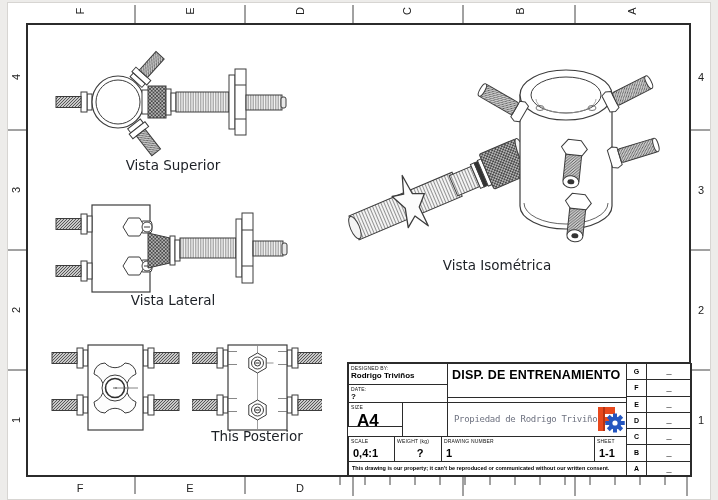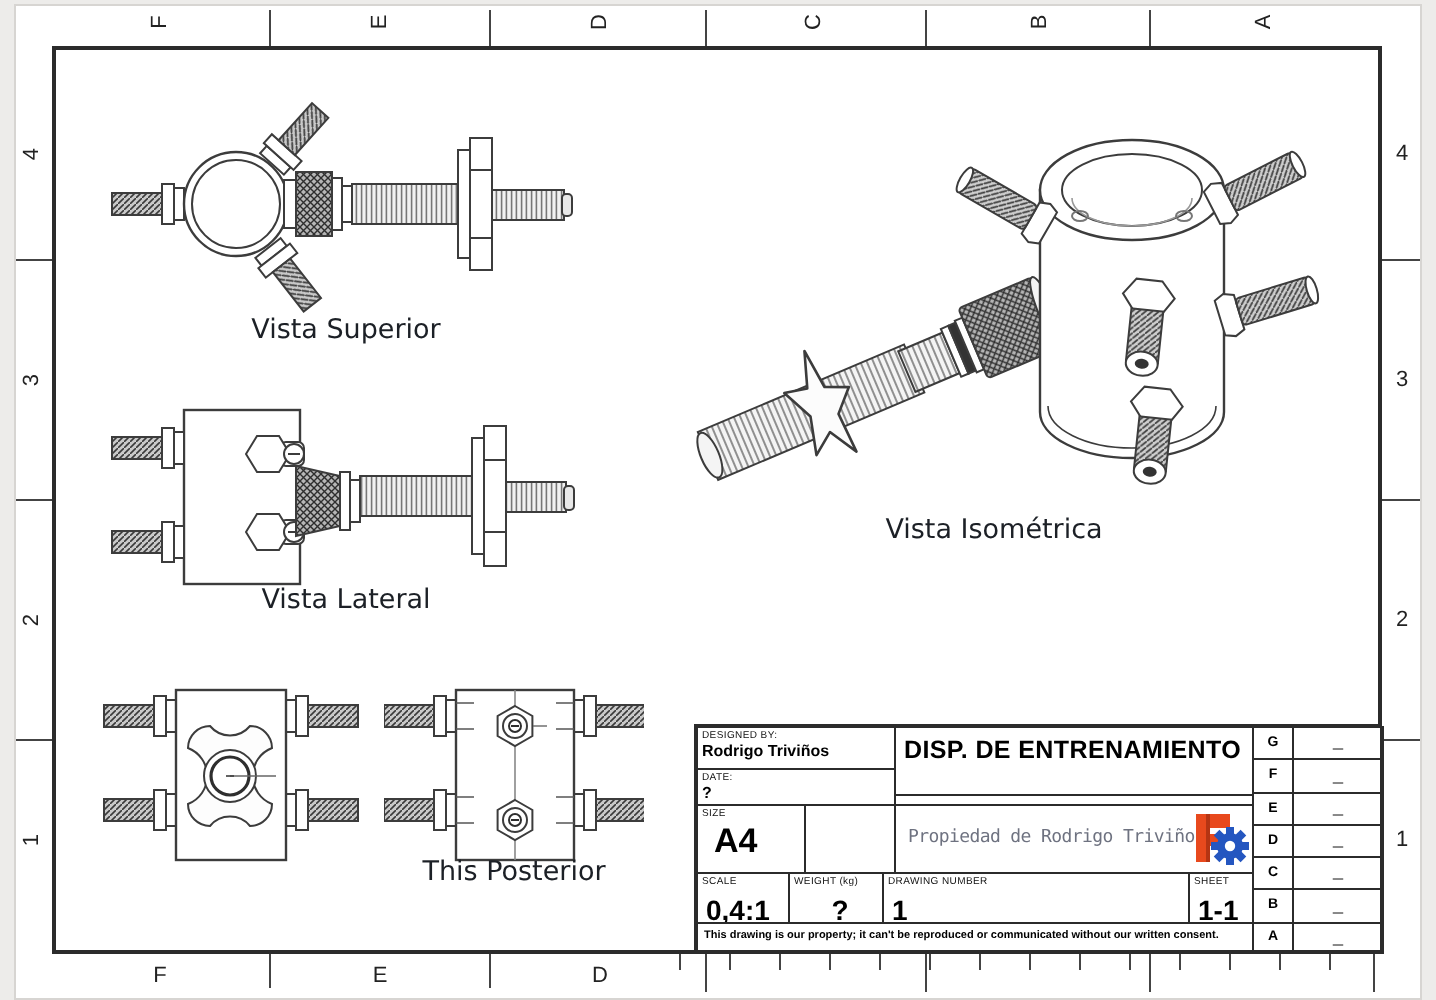--- a/index.html
+++ b/index.html
@@ -25,31 +25,31 @@
   .tb { position:absolute; left:347px; top:362px; width:344px; height:114px; background:#fff; border:1.5px solid #2b2b2b; font-family:"Liberation Sans", sans-serif; }
   .tb .cell { position:absolute; border:1px solid #2b2b2b; overflow:hidden; }
   .tb-label { display:block; font-size:5px; color:#111; padding:1px 0 0 2px; letter-spacing:.2px; white-space:nowrap; }
   .tb-val   { display:block; font-size:8px; font-weight:bold; color:#000; padding-left:2px; white-space:nowrap; }
   .c-designed { left:0; top:0; width:100px; height:22px; }
   .c-date     { left:0; top:21px; width:100px; height:19px; }
   .c-title    { left:99px; top:0; width:180px; height:35px; }
   .c-title .big { font-size:12.5px; font-weight:bold; letter-spacing:.2px; padding:4px 0 0 4px; display:block; white-space:nowrap; }
   .c-subtitle { left:99px; top:23px; width:180px; height:17px; }
   .c-subtitle span { font-size:8.5px; font-weight:bold; padding:2px 0 0 4px; display:block; }
-  .c-size     { left:0; top:39px; width:55px; height:35px; }
+  .c-size     { left:0; top:39px; width:55px; height:25px; }
   .c-size .a4 { font-size:17px; font-weight:bold; padding:1px 0 0 8px; display:block; }
   .c-sizeempty{ left:54px; top:39px; width:46px; height:35px; }
   .c-prop     { left:99px; top:39px; width:180px; height:35px; }
   .c-prop .prop-text { position:absolute; left:6px; top:11px; font-family:"DejaVu Sans Mono", monospace; font-size:9px; color:#6e7280; white-space:nowrap; letter-spacing:-0.3px; }
   .c-prop svg { position:absolute; right:1px; top:3px; }
   .c-scale    { left:0; top:73px; width:47px; height:26px; }
   .c-weight   { left:46px; top:73px; width:48px; height:26px; }
   .c-dwg      { left:93px; top:73px; width:154px; height:26px; }
   .c-sheet    { left:246px; top:73px; width:33px; height:26px; }
-  .bigval { font-size:14px; font-weight:bold; padding:3px 0 0 4px; display:block; }
+  .bigval { font-size:11px; font-weight:bold; padding:3px 0 0 4px; display:block; }
   .c-discl    { left:0; top:98px; width:279px; height:16px; }
   .c-discl span { font-size:5.5px; font-weight:bold; display:block; padding:3px 0 0 3px; white-space:nowrap; }
   .zcell  { position:absolute; left:278px; width:21px; border:1px solid #2b2b2b; font-size:7px; font-weight:bold; text-align:center; }
   .dcell  { position:absolute; left:298px; width:46px; border:1px solid #2b2b2b; font-size:9px; text-align:center; color:#333; }
 </style>
 </head>
 <body>
 
 <div class="stage">
   <div class="paper"></div>

